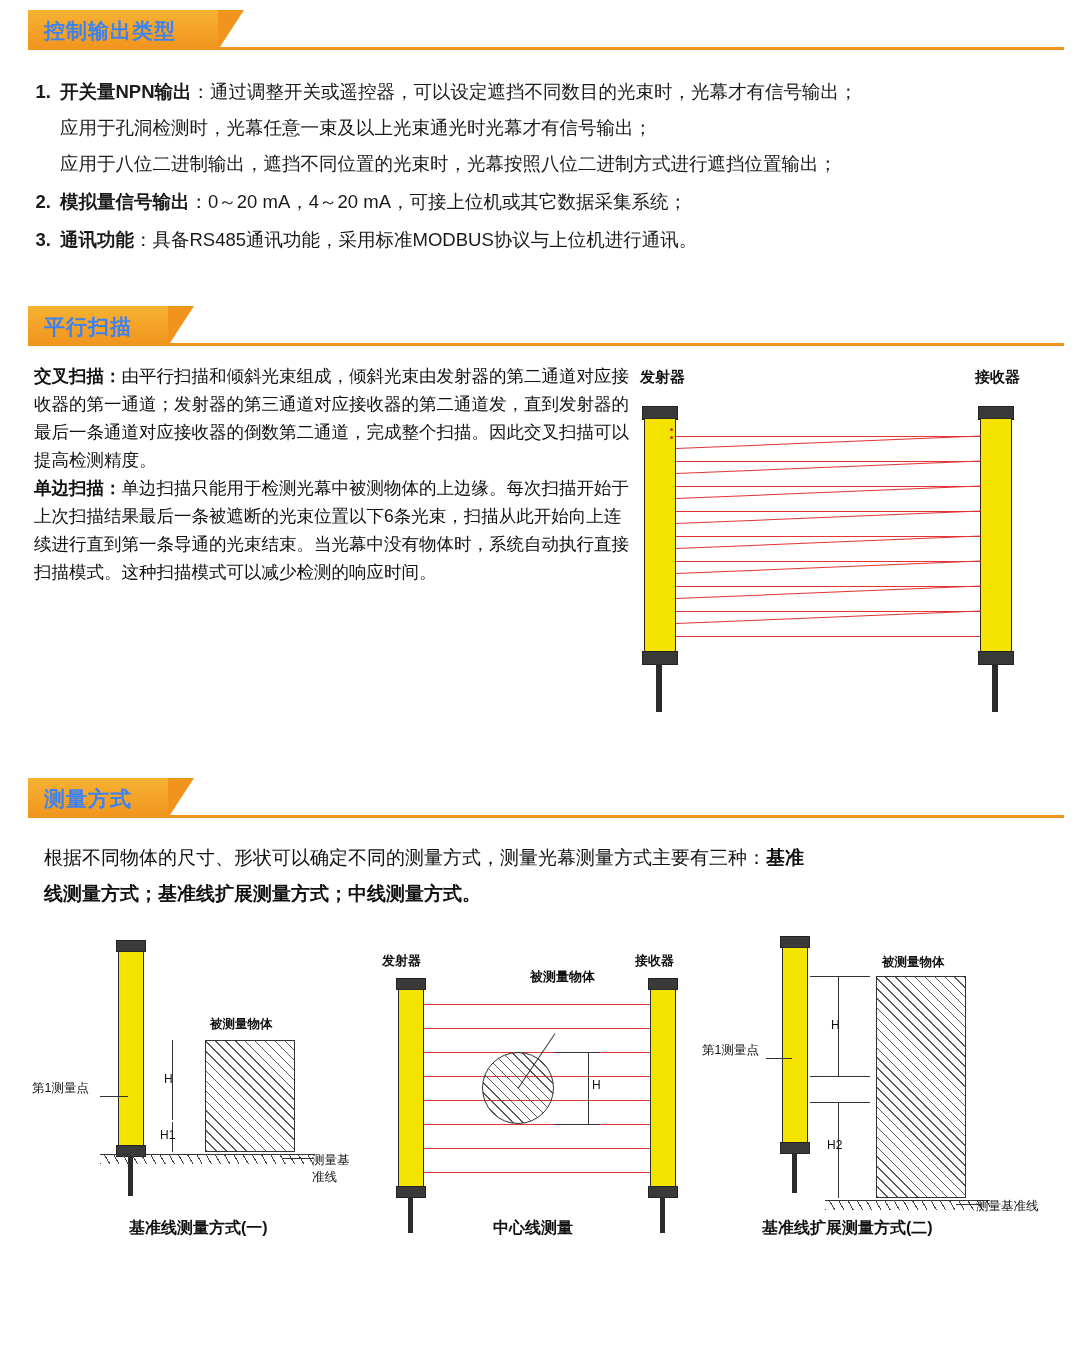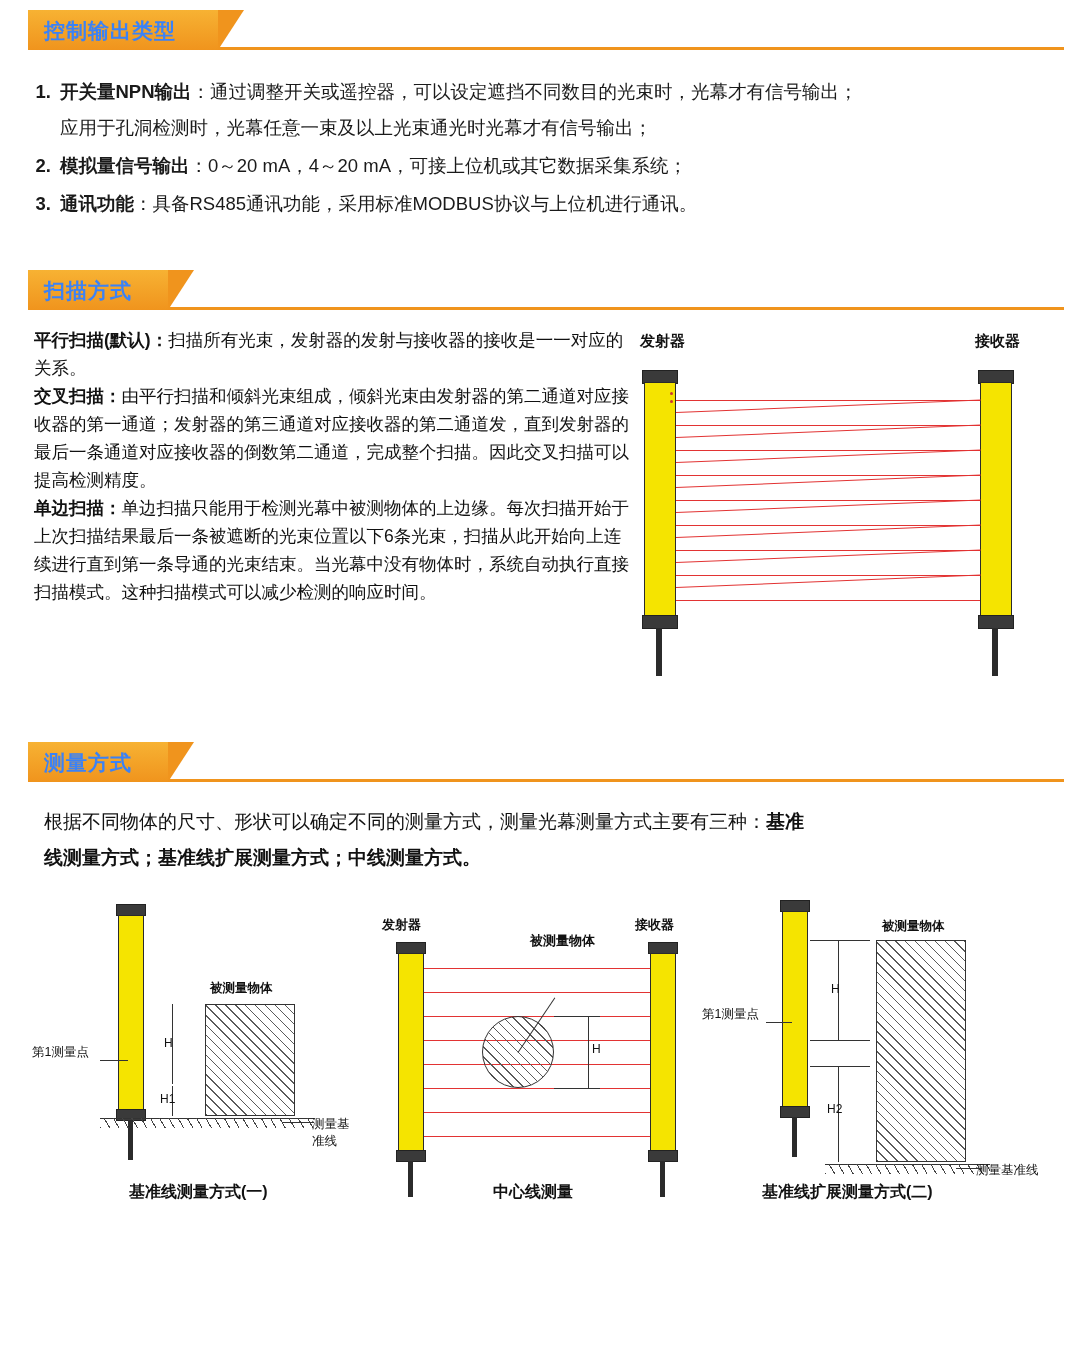--- a/index.html
+++ b/index.html
@@ -115,47 +115,45 @@
   <div class="bar"></div>
   <div class="txt">控制输出类型</div>
 </div>
 
 <div class="list">
   <div class="li">
     <div class="num">1.</div>
     <div class="body">
       <span class="b">开关量NPN输出</span><span>：</span><span>通过调整开关或遥控器，可以设定遮挡不同数目的光束时，光幕才有信号输出；</span>
       <span class="cont">应用于孔洞检测时，光幕任意一束及以上光束通光时光幕才有信号输出；</span>
+      <span class="cont">应用于八位二进制输出，遮挡不同位置的光束时，光幕按照八位二进制方式进行遮挡位置输出；</span>
     </div>
   </div>
   <div class="li">
     <div class="num">2.</div>
     <div class="body">
       <span class="b">模拟量信号输出</span><span>：</span><span>0～20 mA，4～20 mA，可接上位机或其它数据采集系统；</span>
     </div>
   </div>
   <div class="li">
     <div class="num">3.</div>
     <div class="body">
       <span class="b">通讯功能</span><span>：</span><span>具备RS485通讯功能，采用标准MODBUS协议与上位机进行通讯。</span>
     </div>
   </div>
 </div>
 
 <div class="sec-head" style="margin-top:48px;">
   <div class="rule"></div>
   <div class="bar" style="width:140px;"></div>
-  <div class="txt">扫描方式</div>
+  <div class="txt">平行扫描</div>
 </div>
 
 <div class="scan-wrap">
   <div class="scan-text">
-    <p>
-      <span class="b">平行扫描(默认)：</span><span>扫描所有光束，发射器的发射与接收器的接收是一一对应的关系。</span>
-    </p>
     <p>
       <span class="b">交叉扫描：</span><span>由平行扫描和倾斜光束组成，倾斜光束由发射器的第二通道对应接收器的第一通道；发射器的第三通道对应接收器的第二通道发，直到发射器的最后一条通道对应接收器的倒数第二通道，完成整个扫描。因此交叉扫描可以提高检测精度。</span>
     </p>
     <p>
       <span class="b">单边扫描：</span><span>单边扫描只能用于检测光幕中被测物体的上边缘。每次扫描开始于上次扫描结果最后一条被遮断的光束位置以下6条光束，扫描从此开始向上连续进行直到第一条导通的光束结束。当光幕中没有物体时，系统自动执行直接扫描模式。这种扫描模式可以减少检测的响应时间。</span>
     </p>
   </div>
 
   <div class="scan-fig">
     <div class="lbl" style="left:10px; top:10px;">发射器</div>

